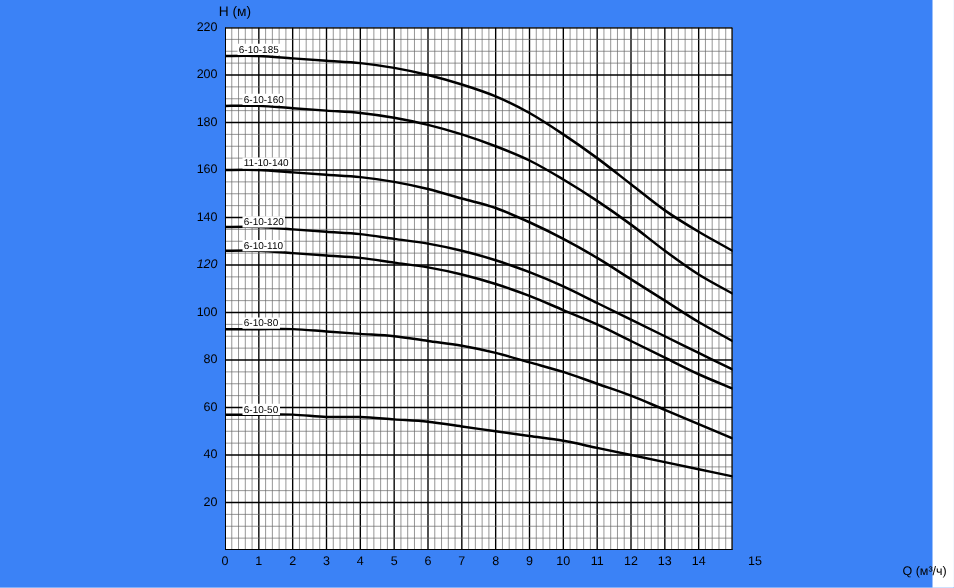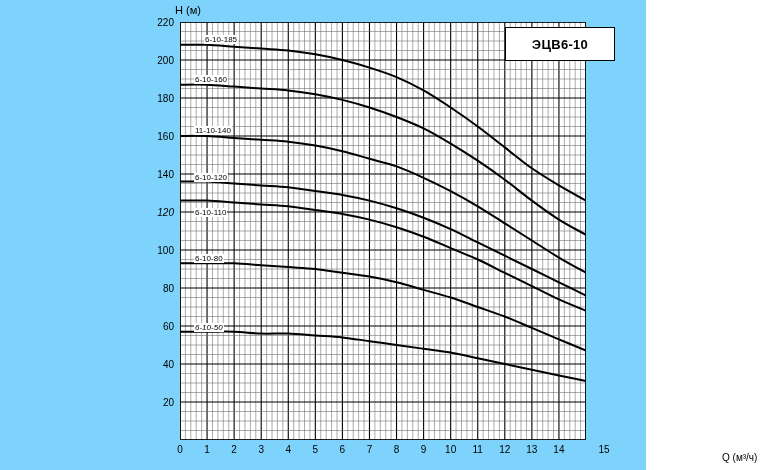--- a/index.html
+++ b/index.html
@@ -1,17 +1,17 @@
 <!DOCTYPE html>
 <html><head>
 <meta charset="utf-8">
 <style>
   html,body{margin:0;padding:0;background:#ffffff;}
   body{width:763px;height:470px;overflow:hidden;font-family:"Liberation Sans",sans-serif;}
-  #root{position:relative;width:646px;height:470px;background:#7dd3fc;}
+  #root{position:relative;width:704px;height:470px;background:#3b82f6;padding-left:42px;}
 
   .axis-title{position:absolute;font-size:11px;color:#000;white-space:nowrap;}
   #ylabel{left:175px;top:4px;font-size:11px;}
   #xlabel{left:722px;top:452px;font-size:10px;}
 
   #plot{position:absolute;left:180px;top:22px;width:406px;height:418px;}
   #plotbg{position:absolute;left:0;top:0;width:100%;height:100%;background:#ffffff;}
 
   .ytick{position:absolute;right:0;transform:translateY(-50%);font-size:10px;color:#000;text-align:right;width:26px;}
   .xtick{position:absolute;transform:translateX(-50%);font-size:10px;color:#000;top:444px;}
@@ -195,26 +195,23 @@
       <div class="xtick" style="left: 396.533px;">8</div>
       <div class="xtick" style="left: 423.6px;">9</div>
       <div class="xtick" style="left: 450.667px; text-align: center;">10</div>
       <div class="xtick" style="left: 477.733px;">11</div>
       <div class="xtick" style="left: 504.8px;">12</div>
       <div class="xtick" style="left: 531.867px; text-align: right;">13</div>
       <div class="xtick" style="left: 558.933px;">14</div>
       <div class="xtick" style="left: 556px; margin-left: 48px;">15</div>
     </div>
   <div id="label-holder">
-      <div class="curve-label" style="left: 204px; top: 34.8px; text-align: center;">6-10-185</div>
+      <div class="curve-label" style="left: 190px; top: 34.8px; text-align: center;">6-10-185</div>
       <div class="curve-label" style="left: 194px; top: 74.7px;">6-10-160</div>
       <div class="curve-label" style="left: 194px; top: 126px;">11-10-140</div>
       <div class="curve-label" style="left: 194px; top: 172.6px;">6-10-120</div>
-      <div class="curve-label" style="left: 194px; top: 191.6px; margin-top: 16px;">6-10-110</div>
+      <div class="curve-label" style="left: 194px; top: 191.6px;">6-10-110</div>
       <div class="curve-label" style="left: 194px; top: 254.3px;">6-10-80</div>
-      <div class="curve-label" style="left: 194px; top: 322.7px; font-style: italic;">6-10-50</div>
+      <div class="curve-label" style="left: 194px; top: 322.7px;">6-10-50</div>
     </div>
 
-  <div id="legend">
-    <span>ЭЦВ6-10</span>
-  </div>
 
 </div>
 
 </body></html>

